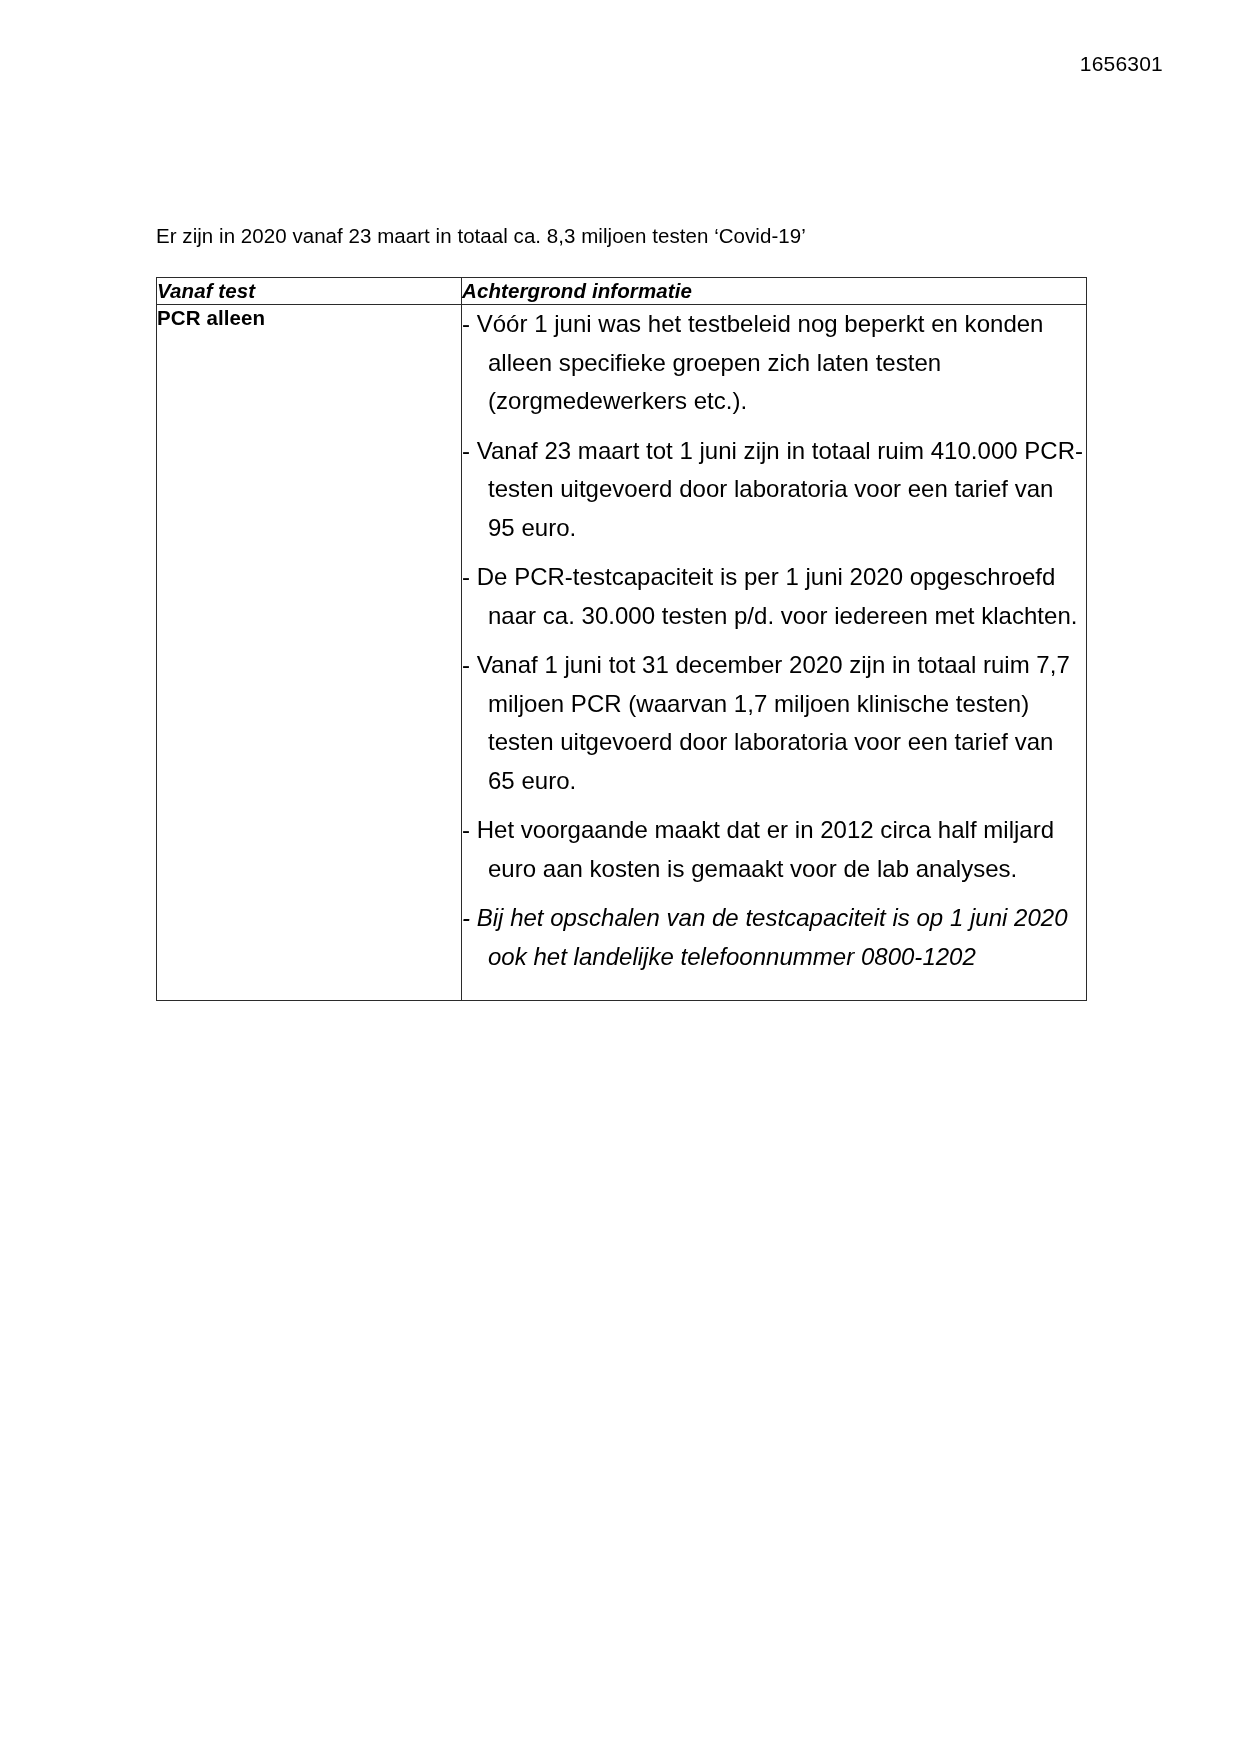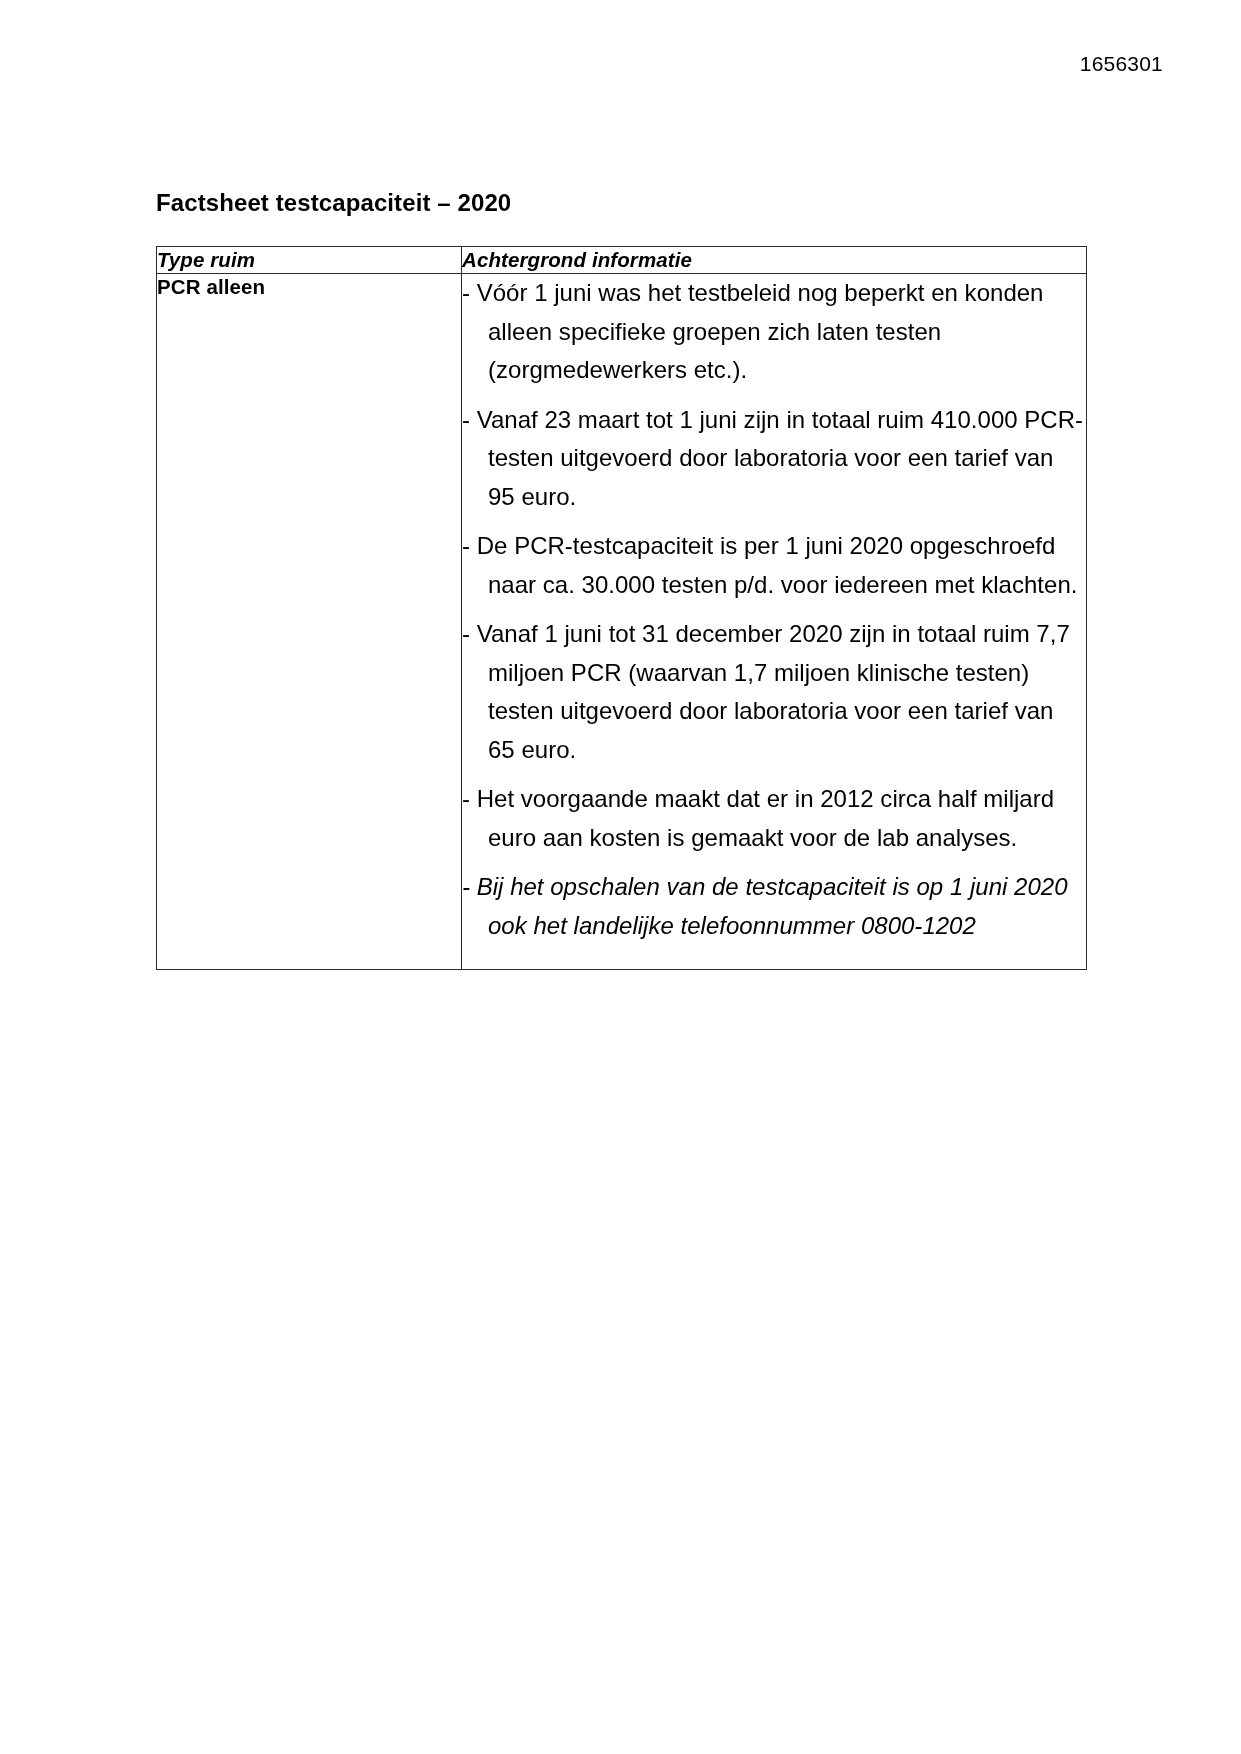--- a/index.html
+++ b/index.html
@@ -124,31 +124,31 @@
 </style>
 </head>
 <body>
 
 <div class="page">
 
   <div class="page-number">1656301</div>
 
   <div class="content">
 
-    <h1 class="doc-title">Factsheet testcapaciteit – 2020</h1>
 
+    <p class="intro">Er zijn in 2020 vanaf 23 maart in totaal ca. 8,3 miljoen testen ‘Covid-19’</p>
 
     <table class="info-table">
       <colgroup>
         <col class="col-type">
         <col class="col-info">
       </colgroup>
       <thead>
         <tr>
-          <th class="hdr-cell">Type ruim</th>
+          <th class="hdr-cell">Vanaf test</th>
           <th class="hdr-cell">Achtergrond informatie</th>
         </tr>
       </thead>
       <tbody>
         <tr>
           <td class="type-cell">PCR alleen</td>
           <td class="info-cell">
             <ul class="bullet-list">
               <li class="bullet-item">
                 <span class="bullet-dash">-</span>

